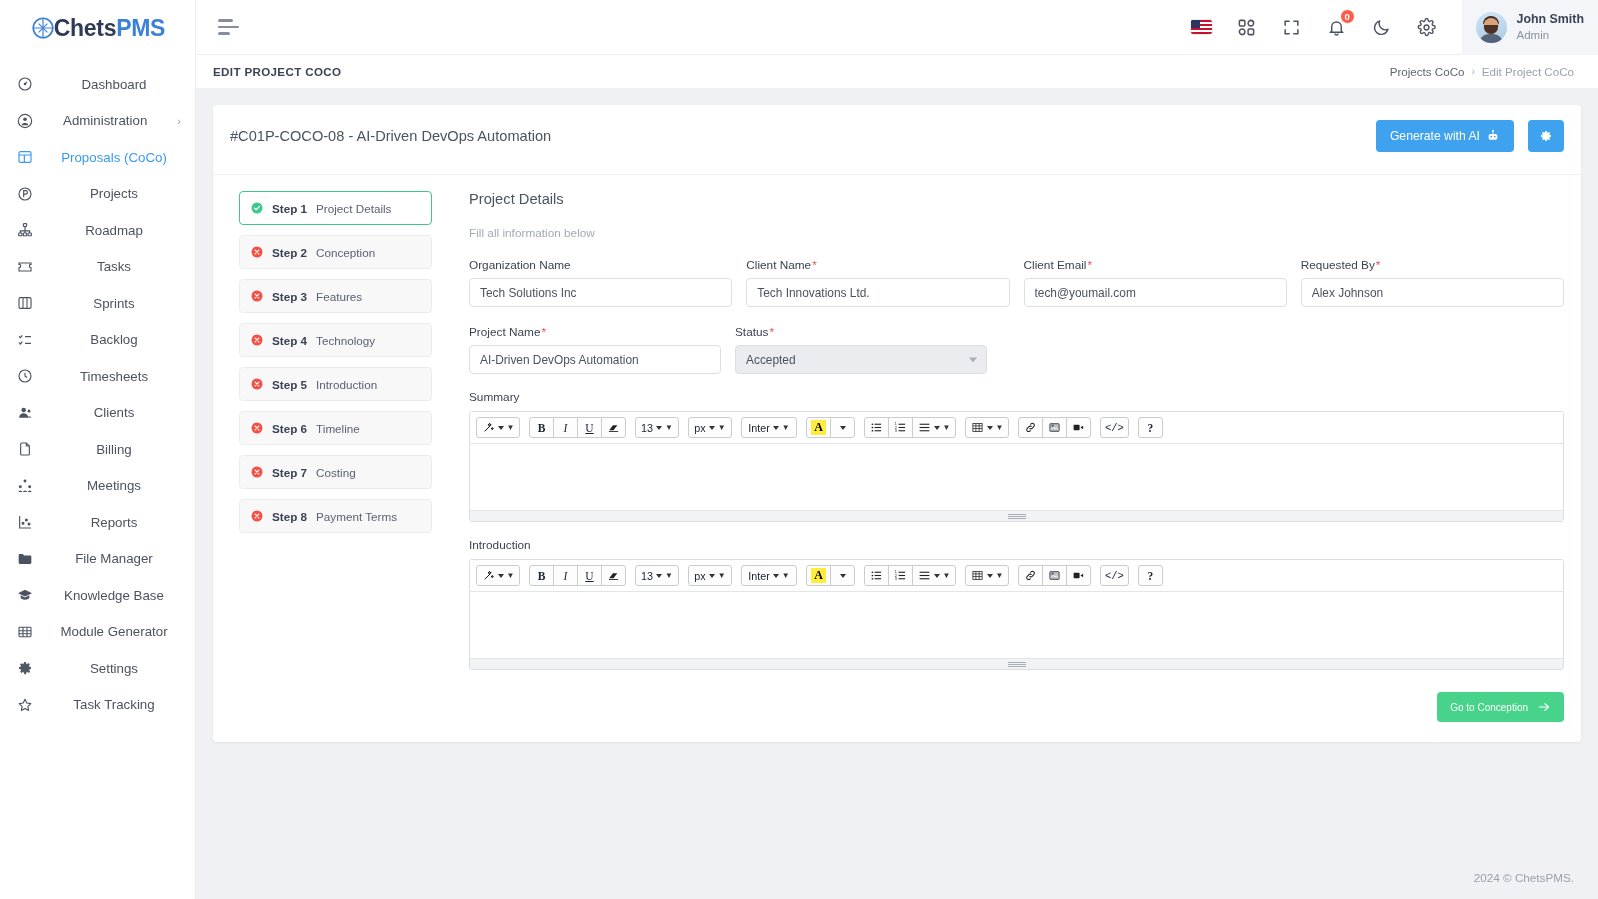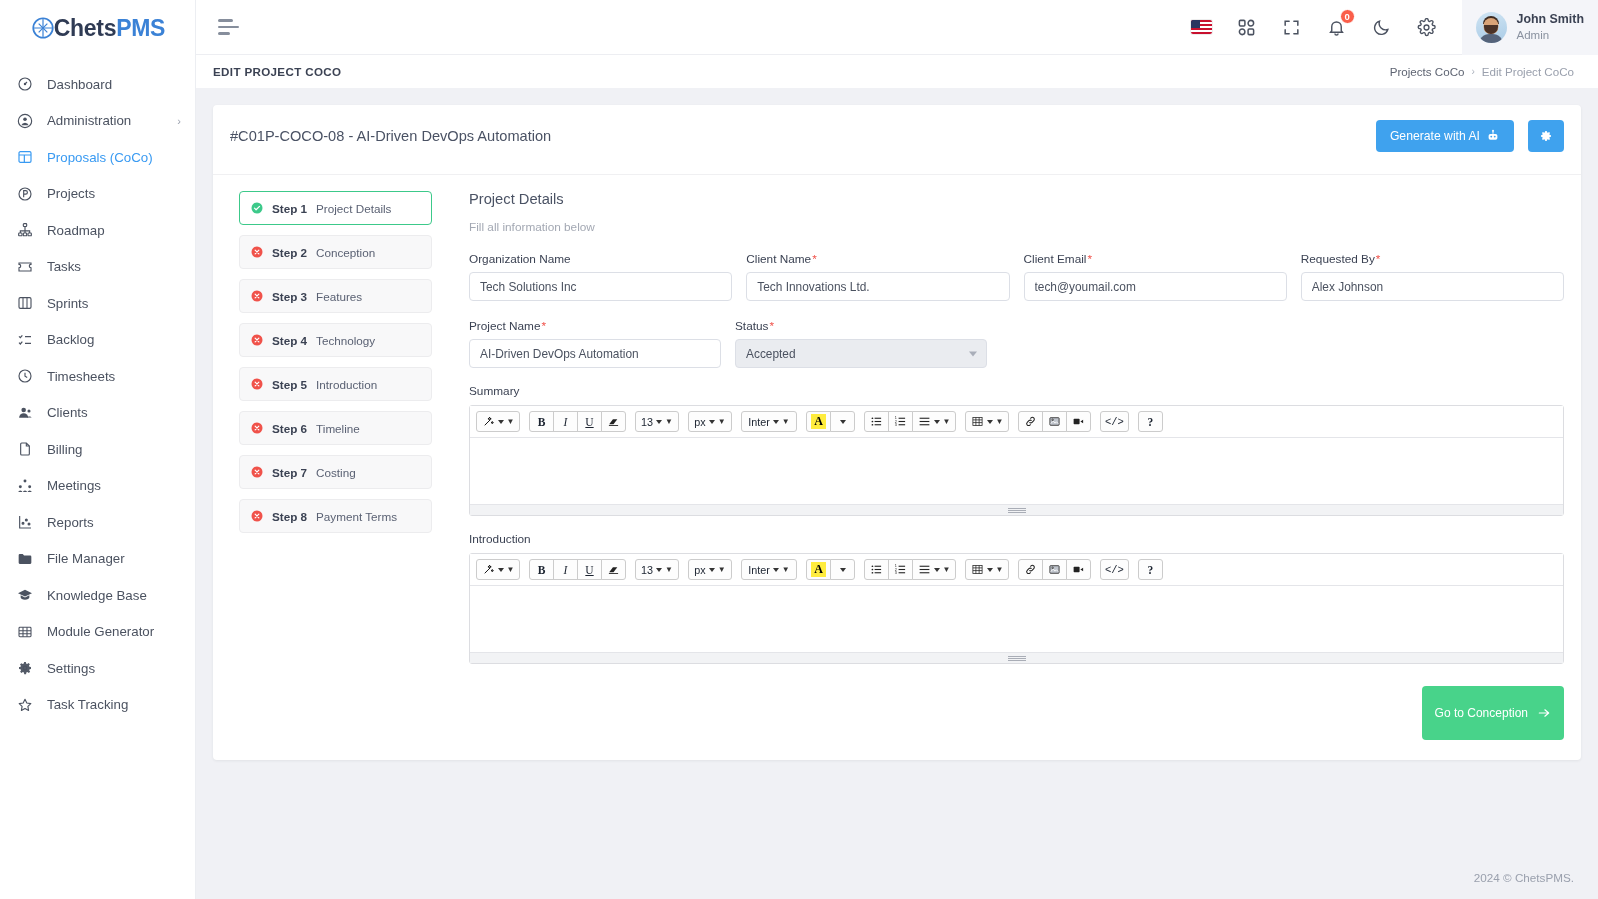--- a/index.html
+++ b/index.html
@@ -19,21 +19,21 @@
   }
   .brand {
     height: 56px; display: flex; align-items: center; justify-content: center;
     gap: 2px; 
   }
   .brand-logo { width: 26px; height: 26px; position: relative; margin-right: -4px; }
   .brand-text {
     font-size: 23px; font-weight: 700; color: #2f3b54; letter-spacing: -0.3px;
   }
   .brand-text .blue { color: #3b82d6; }
-  .nav { margin-top: 10px; flex: 1; }
+  .nav { margin-top: 10px; flex: 1; text-align: center; }
   .nav-item {
     display: flex; align-items: center; height: 36.5px;
     padding: 0 14px 0 16px; gap: 14px; cursor: pointer;
     font-size: 13.3px; color: #4b5260;
   }
   .nav-item.active { color: #399af2; font-weight: 500; }
   .nav-ico {
     width: 17px; height: 17px; flex: 0 0 17px;
     display: flex; align-items: center; justify-content: center;
     color: #4b5260;
@@ -155,21 +155,21 @@
   }
   .step.active { background: #fff; border-color: #3cc98a; }
   .step-dot { width: 12px; height: 12px; flex: 0 0 12px; }
   .step-dot svg { width: 12px; height: 12px; display: block; }
   .step-n { font-size: 11.7px; font-weight: 700; color: #3b4253; }
   .step-label { font-size: 11.7px; color: #5a6173; }
 
   
   .form { flex: 1; padding-left: 37px; min-width: 0; }
   .sec-title { font-size: 14.7px; color: #4a5264; font-weight: 400; }
-  .sec-sub { font-size: 11.8px; color: #a3a8b3; margin-top: 13px; }
+  .sec-sub { font-size: 11.8px; color: #a3a8b3; margin-top: 19px; }
 
   .row { display: flex; gap: 14px; margin-top: 18px; }
   .field { flex: 1; min-width: 0; }
   .field.half { flex: 0 0 calc(50% - 7px); }
   .flabel { font-size: 11.8px; color: #3b4253; font-weight: 500; margin-bottom: 6px; display: block; }
   .req { color: #f0524a; margin-left: 1px; }
   .input {
     width: 100%; height: 29px; border: 1px solid #dcdfe6; border-radius: 4px;
     padding: 0 10px; font-size: 11.9px; color: #4b5260;
     font-family: inherit; background: #fff; outline: none;
@@ -216,21 +216,21 @@
   .ed-foot {
     height: 11px; background: #f2f3f5; border-top: 1px solid #e4e5e9;
     display: flex; align-items: center; justify-content: center; cursor: ns-resize;
   }
   .grip { width: 18px; height: 5px; display: flex; flex-direction: column; justify-content: space-between; }
   .grip i { display: block; height: 1px; background: #a9adb6; }
 
   .card-foot { display: flex; justify-content: flex-end; padding: 0 17px 20px 17px; }
   .btn-next {
     background: #48d38a; color: #fff; border: none; border-radius: 4px;
-    padding: 20px 13px; font-size: 12px; display: inline-flex; align-items: center;
+    padding: 8px 13px; font-size: 10px; display: inline-flex; align-items: center;
     gap: 9px; cursor: pointer; font-family: inherit;
   }
   .btn-next svg { width: 14px; height: 14px; display: block; }
 
   .footer {
     height: 44px; display: flex; align-items: center; justify-content: flex-end;
     padding-right: 24px; font-size: 11.7px; color: #9aa0ad; flex: 0 0 44px;
   }
 </style>
 </head>

